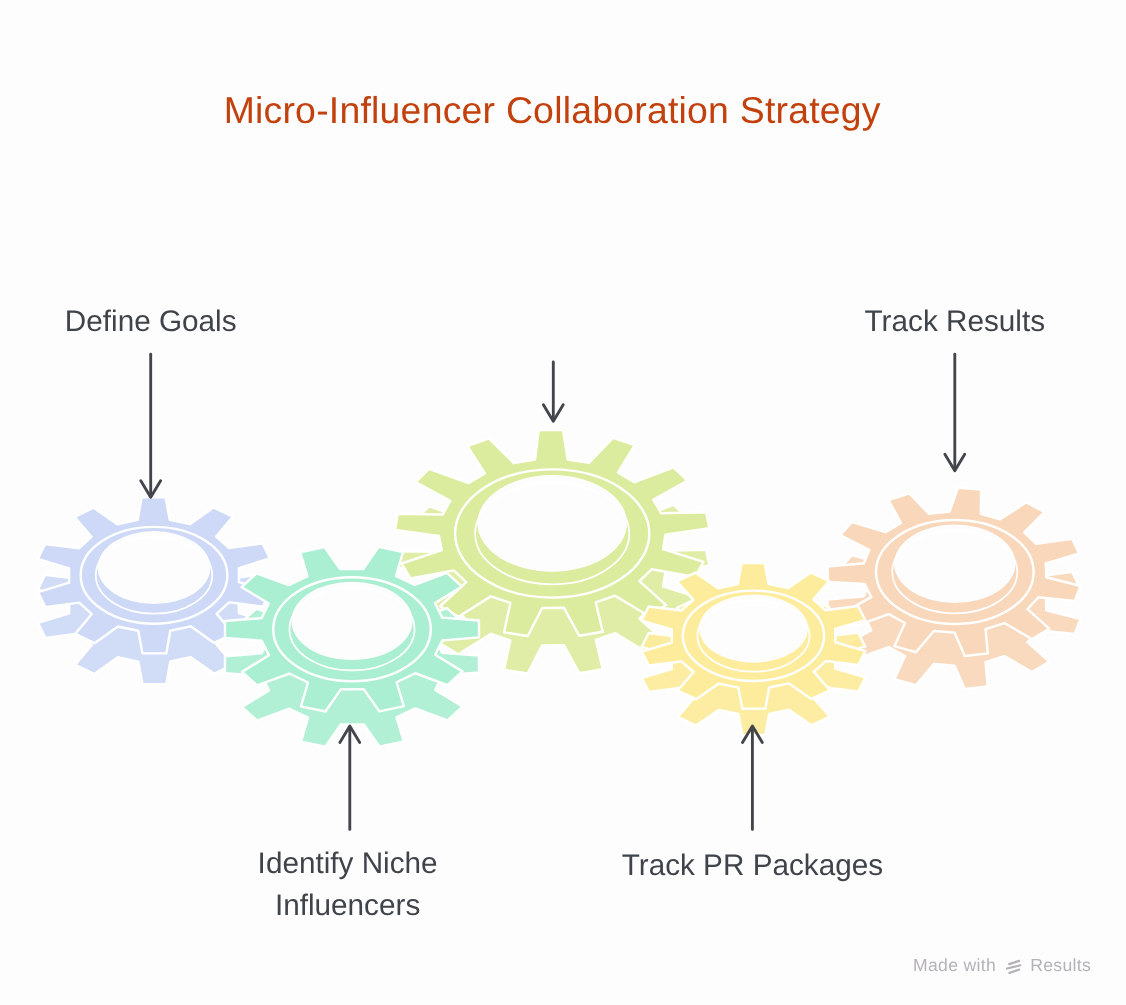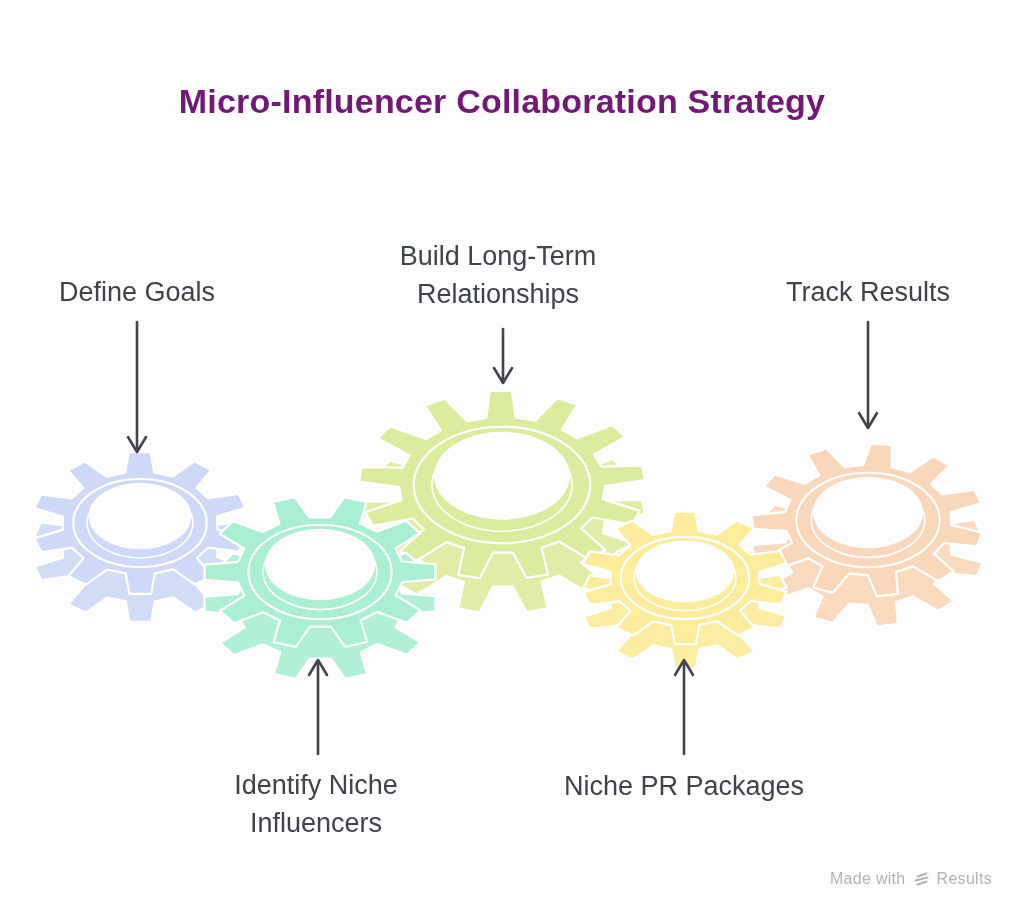--- a/index.html
+++ b/index.html
@@ -4,21 +4,21 @@
 <style>
   html,body{margin:0;padding:0;background:#e9e9ec;}
   .canvas{
     position:relative;width:1024px;height:914px;margin:0 auto;
     background:#fefdfe;overflow:hidden;
     font-family:"Liberation Sans", sans-serif;
   }
   .page-title{
     position:absolute;top:82px;left:502px;transform:translateX(-50%);
     margin:0;white-space:nowrap;
-    font-size:34px;font-weight:bold;color:#701a75;letter-spacing:0.2px;text-align:right;
+    font-size:34px;font-weight:normal;color:#c2410c;letter-spacing:0.2px;text-align:right;
   }
   .gears-svg,.arrow-svg{position:absolute;display:block;}
   .gears-svg{left:0;top:0;}
   .step-label{
     position:absolute;transform:translate(-50%,-50%);
     font-size:27px;color:#3f434a;text-align:center;line-height:38px;
   }
   .nowrap{white-space:nowrap;text-align:right;}
   .watermark{
     position:absolute;right:32px;bottom:26px;
@@ -117,27 +117,26 @@
     <polyline points="4,19 13,4 22,19" fill="none" stroke="#42464c" stroke-width="2.6" stroke-linecap="round" stroke-linejoin="round"></polyline>
   </svg>
 
   <svg class="arrow-svg" style="left:671px;top:656px;" width="26" height="100" viewBox="0 0 26 100">
     <line x1="13" y1="98" x2="13" y2="6" stroke="#42464c" stroke-width="2.6" stroke-linecap="round"></line>
     <polyline points="4,19 13,4 22,19" fill="none" stroke="#42464c" stroke-width="2.6" stroke-linecap="round" stroke-linejoin="round"></polyline>
   </svg>
 
   <div class="step-label nowrap" style="left:137px;top:292px;">Define Goals</div>
 
-  <div class="step-label" style="left:498px;top:275px;width:260px;">Build Long-Term Relationships</div>
 
   <div class="step-label nowrap" style="left:868px;top:292px;">Track Results</div>
 
   <div class="step-label" style="left:316px;top:804px;width:220px;">Identify Niche Influencers</div>
 
-  <div class="step-label nowrap" style="left:684px;top:786px;">Niche PR Packages</div>
+  <div class="step-label nowrap" style="left:684px;top:786px;">Track PR Packages</div>
 
   <div class="watermark">
     <span>Made with</span>
     <svg width="17" height="17" viewBox="0 0 17 17">
       <line x1="4.5" y1="5.5" x2="13.5" y2="2.5" stroke="#b4b2b8" stroke-width="2" stroke-linecap="round"></line>
       <line x1="2.5" y1="9.5" x2="14.5" y2="6.5" stroke="#b4b2b8" stroke-width="2" stroke-linecap="round"></line>
       <line x1="4.5" y1="13.5" x2="13.5" y2="10.5" stroke="#b4b2b8" stroke-width="2" stroke-linecap="round"></line>
     </svg>
     <span>Results</span>
   </div>

